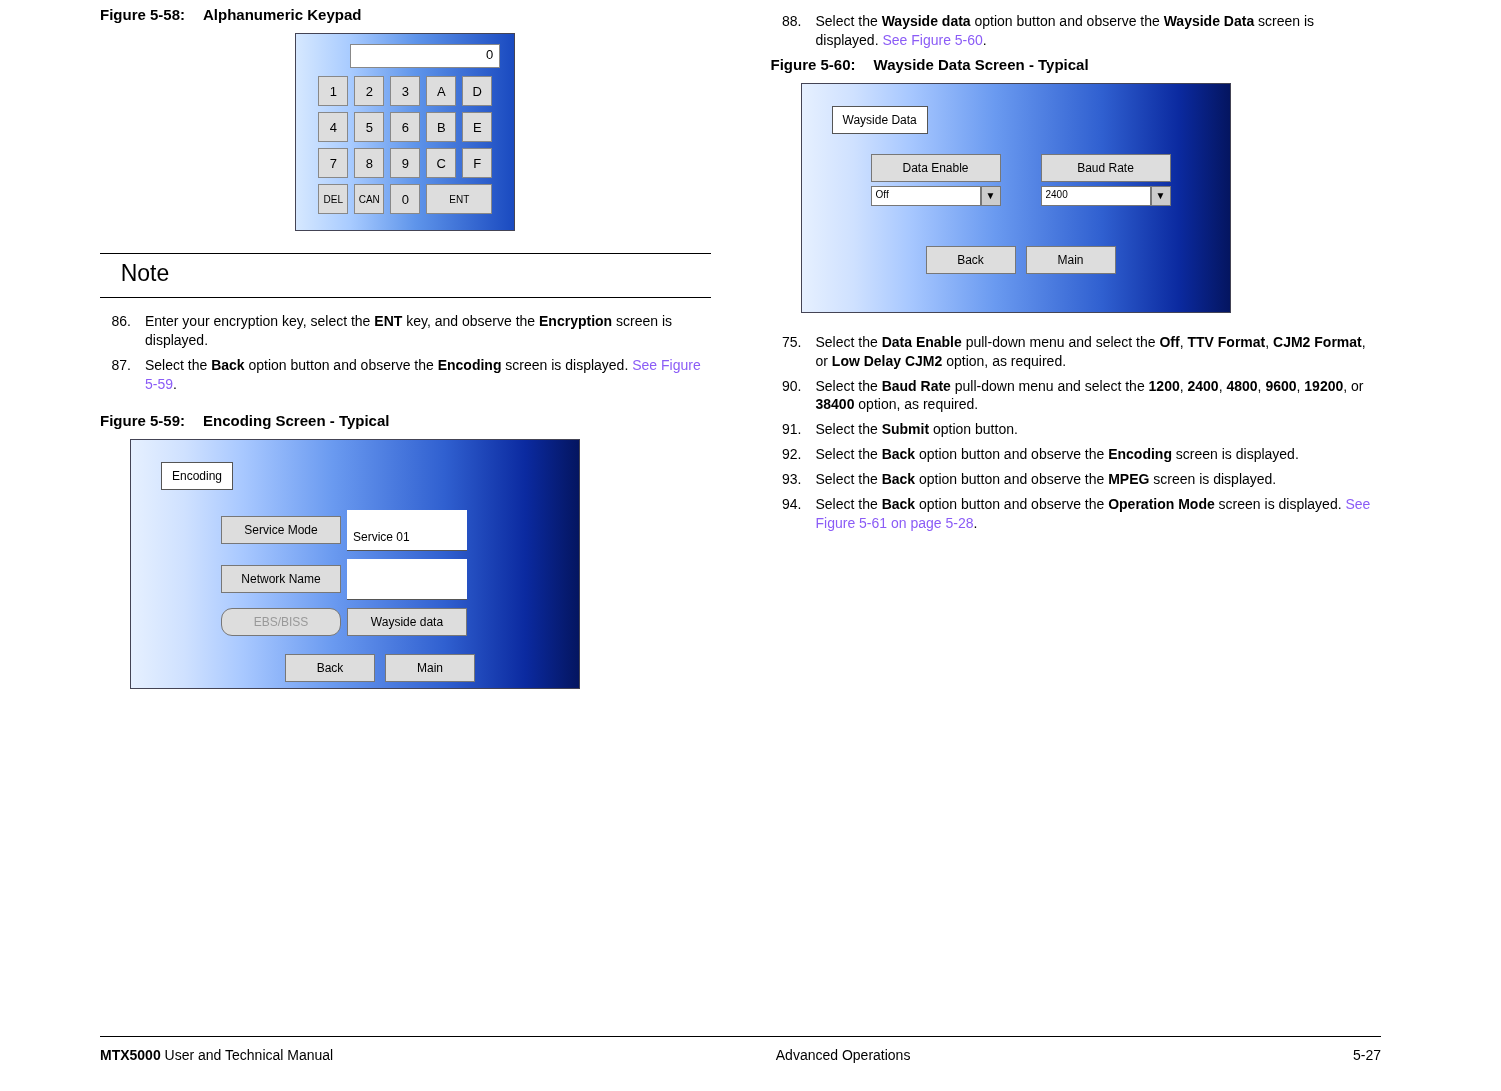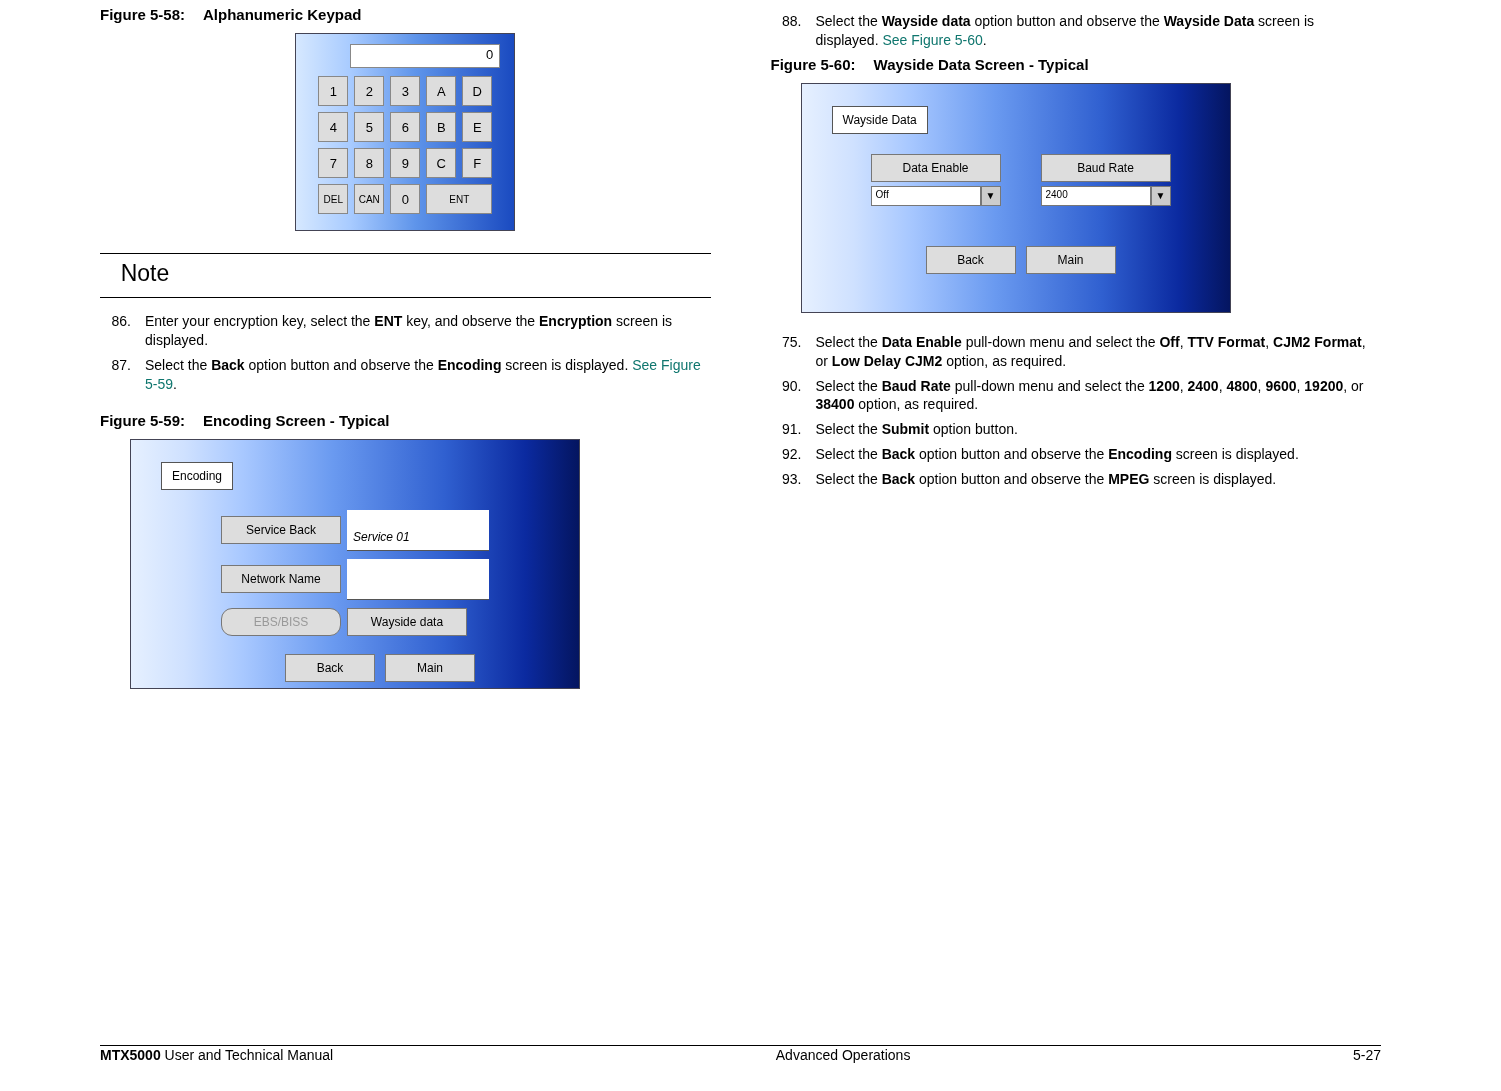--- a/index.html
+++ b/index.html
@@ -14,21 +14,21 @@
     padding: 6px 120px 0 100px;
   }
   .columns { display: flex; gap: 60px; }
   .col { flex: 1; }
   .fig-title { font-weight: bold; font-size: 15px; margin-bottom: 10px; }
   .fig-title .figlabel { margin-right: 18px; }
   .step { display: flex; margin: 6px 0; line-height: 1.35; }
   .step-num { width: 45px; flex: none; text-align: right; padding-right: 14px; }
   .step-body { flex: 1; }
   .step-body b { font-weight: bold; }
-  .xref { color: #0f766e; margin-top: 30px; }
+  .xref { color: #8b5cf6; margin-top: 30px; }
   hr.rule { border: none; border-top: 1px solid #000; margin: 0; }
   .note-block { margin: 22px 0 14px 0; }
   .note-row { display: flex; align-items: flex-start; padding: 6px 0 10px 0; }
   .note-label { width: 90px; flex: none; font-size: 23px; text-align: center; }
   .note-text { flex: 1; line-height: 1.35; padding: 0 4px; }
   
   .keypad-wrap { display: flex; justify-content: center; margin-bottom: 8px; }
   .keypad { width: 220px; padding: 8px 10px 10px 10px; background: linear-gradient(to right, #d6e8ff 0%, #a8cbff 25%, #5e94ea 55%, #1a4ac0 100%); border: 1px solid #445; }
   .keypad .display { background: #fff; height: 24px; margin: 2px 4px 8px 44px; text-align: right; padding: 2px 6px; font-size: 13px; border: 1px solid #888; }
   .krow { display: flex; gap: 6px; margin-bottom: 6px; justify-content: center; }
@@ -44,36 +44,36 @@
   }
   .panel.tight { height: 230px; width: 430px; }
   .panel .tab {
     position: absolute; top: 22px; left: 30px; background: #fff; border: 1px solid #555;
     padding: 6px 10px; font-size: 12px;
   }
   .panel .content { position: absolute; top: 70px; left: 90px; right: 40px; }
   .panel .row { display: flex; gap: 6px; margin-bottom: 8px; align-items: center; }
   .panel .btn { background: #ddd; border: 1px solid #777; padding: 6px 0; font-size: 12px; text-align: center; width: 120px; }
   .panel .btn.disabled { color: #999; border-radius: 11px; }
-  .panel .field { background: #fff; border-bottom: 1px solid #555; padding: 20px 6px; font-size: 12px; width: 142px; height: 24px; font-style: italic; }
+  .panel .field { background: #fff; border-bottom: 1px solid #555; padding: 20px 6px; font-size: 12px; width: 120px; height: 24px; }
   .panel .botrow { display: flex; gap: 10px; justify-content: center; margin-top: 18px; }
   .panel .botrow .btn { width: 90px; }
   
   .wcontent { position: absolute; top: 70px; left: 60px; right: 50px; }
   .wcontent .labels { display: flex; gap: 40px; justify-content: center; margin-bottom: 4px; }
   .wcontent .labels .btn { width: 130px; }
   .wcontent .selects { display: flex; gap: 40px; justify-content: center; }
   .sel { display: flex; width: 130px; }
   .sel .sv { background: #fff; border: 1px solid #777; flex: 1; font-size: 10px; padding: 2px 4px; height: 20px; }
   .sel .arrow { background: #ccc; border: 1px solid #777; width: 20px; height: 20px; display: flex; align-items: center; justify-content: center; font-size: 10px; }
   .wcontent .botrow { margin-top: 40px; }
   
   .footer {
     position: absolute; bottom: 28px; left: 100px; right: 120px;
-    border-top: 1px solid #000; padding-top: 1px;
+    border-top: 1px solid #000; padding-top: 10px;
     display: flex; justify-content: space-between; font-size: 14px;
   }
   .footer .left b { font-weight: bold; }
 </style>
 </head>
 <body>
 
 <div class="columns">
 
   <div class="col">
@@ -139,21 +139,21 @@
 
     <div class="fig-title" style="margin-top:18px">
       <span class="figlabel">Figure 5-59:</span><span>Encoding Screen - Typical</span>
     </div>
 
     <div class="panel-wrap">
       <div class="panel">
         <div class="tab">Encoding</div>
         <div class="content">
           <div class="row">
-            <div class="btn">Service Back</div>
+            <div class="btn">Service Mode</div>
             <div class="field">Service 01</div>
           </div>
           <div class="row">
             <div class="btn">Network Name</div>
             <div class="field"></div>
           </div>
           <div class="row">
             <div class="btn disabled">EBS/BISS</div>
             <div class="btn">Wayside data</div>
           </div>
@@ -236,20 +236,26 @@
       </div>
     </div>
 
     <div class="step">
       <div class="step-num">93.</div>
       <div class="step-body">
         <span>Select the </span><b>Back</b><span> option button and observe the </span><b>MPEG</b><span> screen is displayed.</span>
       </div>
     </div>
 
+    <div class="step">
+      <div class="step-num">94.</div>
+      <div class="step-body">
+        <span>Select the </span><b>Back</b><span> option button and observe the </span><b>Operation Mode</b><span> screen is displayed.  </span><span class="xref">See Figure 5-61 on page 5-28</span><span>.</span>
+      </div>
+    </div>
 
   </div>
 </div>
 
 <div class="footer">
   <div class="left"><b>MTX5000</b><span> User and Technical Manual</span></div>
   <div class="center">Advanced Operations</div>
   <div class="right">5-27</div>
 </div>
 

